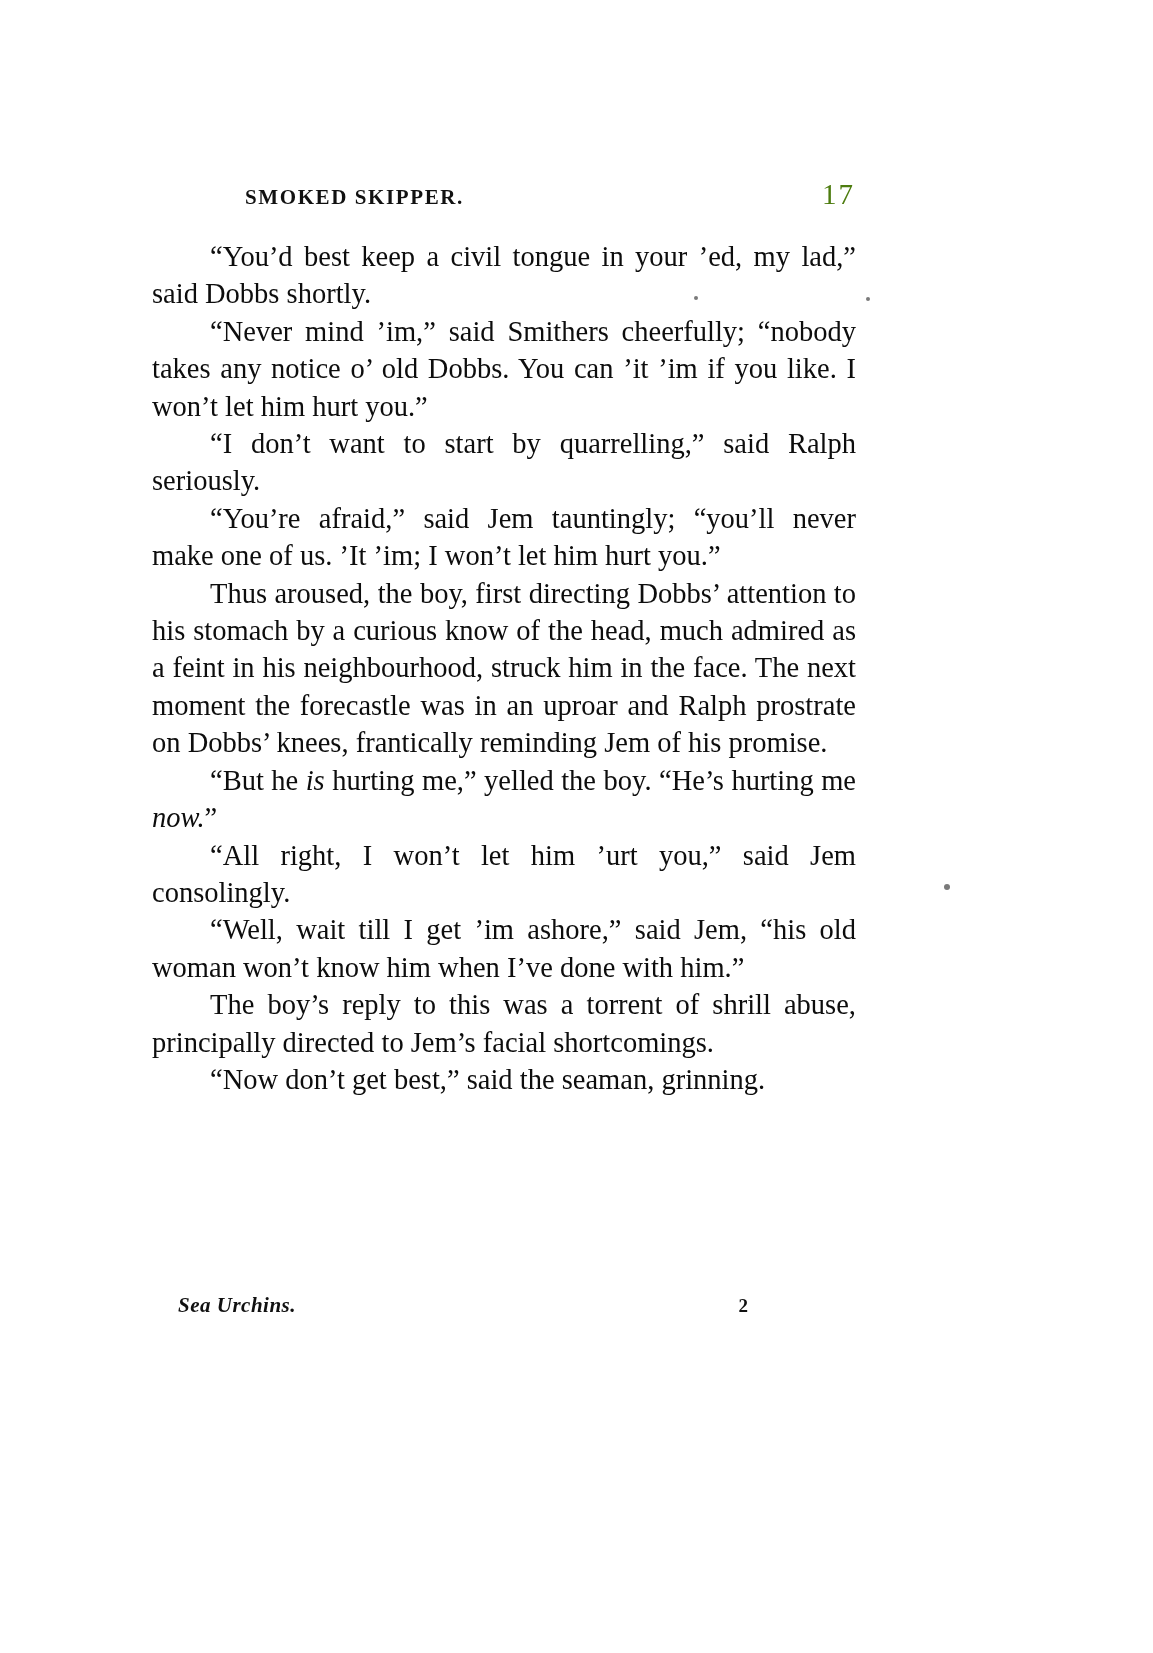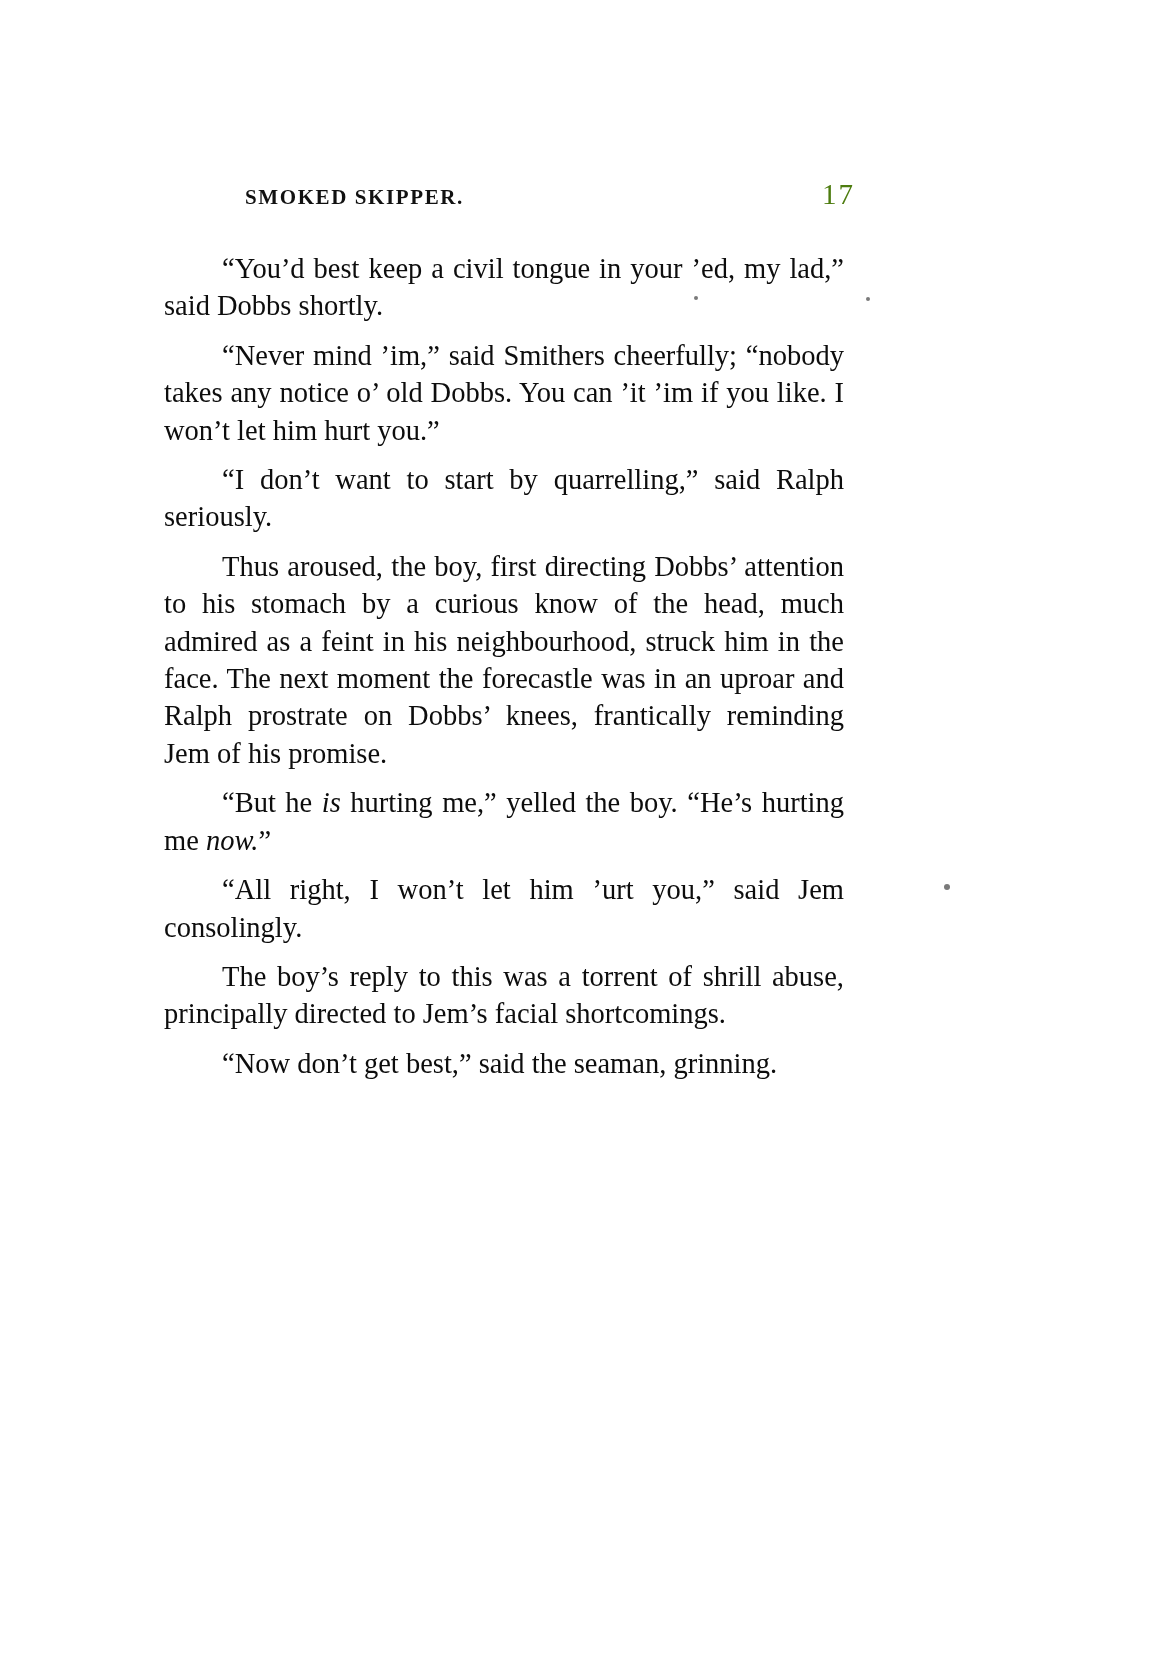--- a/index.html
+++ b/index.html
@@ -51,21 +51,21 @@
     left: 152px;
     top: 238px;
     width: 704px;
     font-size: 28.5px;
     line-height: 37.4px;
     text-align: justify;
     text-justify: inter-word;
     color: #0d0d0d;
   }
   .textblock p {
-    margin: 12px;
+    margin: 0;
     text-indent: 58px;
     font-family: Liberation Serif, serif;
   }
   em { font-style: italic; }
 
   .footer {
     position: absolute;
     left: 178px;
     top: 1293px;
     width: 570px;
@@ -101,24 +101,30 @@
 
   <div class="header">
     <span class="running-head">SMOKED SKIPPER.</span>
     <span class="folio">17</span>
   </div>
 
   <div class="textblock">
     <p>“You’d best keep a civil tongue in your ’ed, my lad,” said Dobbs shortly.</p>
     <p>“Never mind ’im,” said Smithers cheerfully; “nobody takes any notice o’ old Dobbs.   You can ’it ’im if you like.   I won’t let him hurt you.”</p>
     <p>“I don’t want to start by quarrelling,” said Ralph seriously.</p>
+    <p>“You’re afraid,” said Jem tauntingly; “you’ll never make one of us.   ’It ’im; I won’t let him hurt you.”</p>
     <p>Thus aroused, the boy, first directing Dobbs’ attention to his stomach by a curious know of the head, much admired as a feint in his neighbourhood, struck him in the face.   The next moment the forecastle was in an uproar and Ralph prostrate on Dobbs’ knees, frantically reminding Jem of his promise.</p>
     <p><span>“But he </span><em>is</em><span> hurting me,” yelled the boy.   “He’s hurting me </span><em>now.</em><span>”</span></p>
     <p>“All right, I won’t let him ’urt you,” said Jem consolingly.</p>
+    <p>“Well, wait till I get ’im ashore,” said Jem, “his old woman won’t know him when I’ve done with him.”</p>
     <p>The boy’s reply to this was a torrent of shrill abuse, principally directed to Jem’s facial shortcomings.</p>
     <p>“Now don’t get best,” said the seaman, grinning.</p>
   </div>
 
+  <div class="footer">
+    <span class="signature">Sea Urchins.</span>
+    <span class="sheet-number">2</span>
+  </div>
 
   <span class="speck s1"></span>
   <span class="speck s2"></span>
   <span class="speck s3"></span>
 </div>
 
 </body></html>

